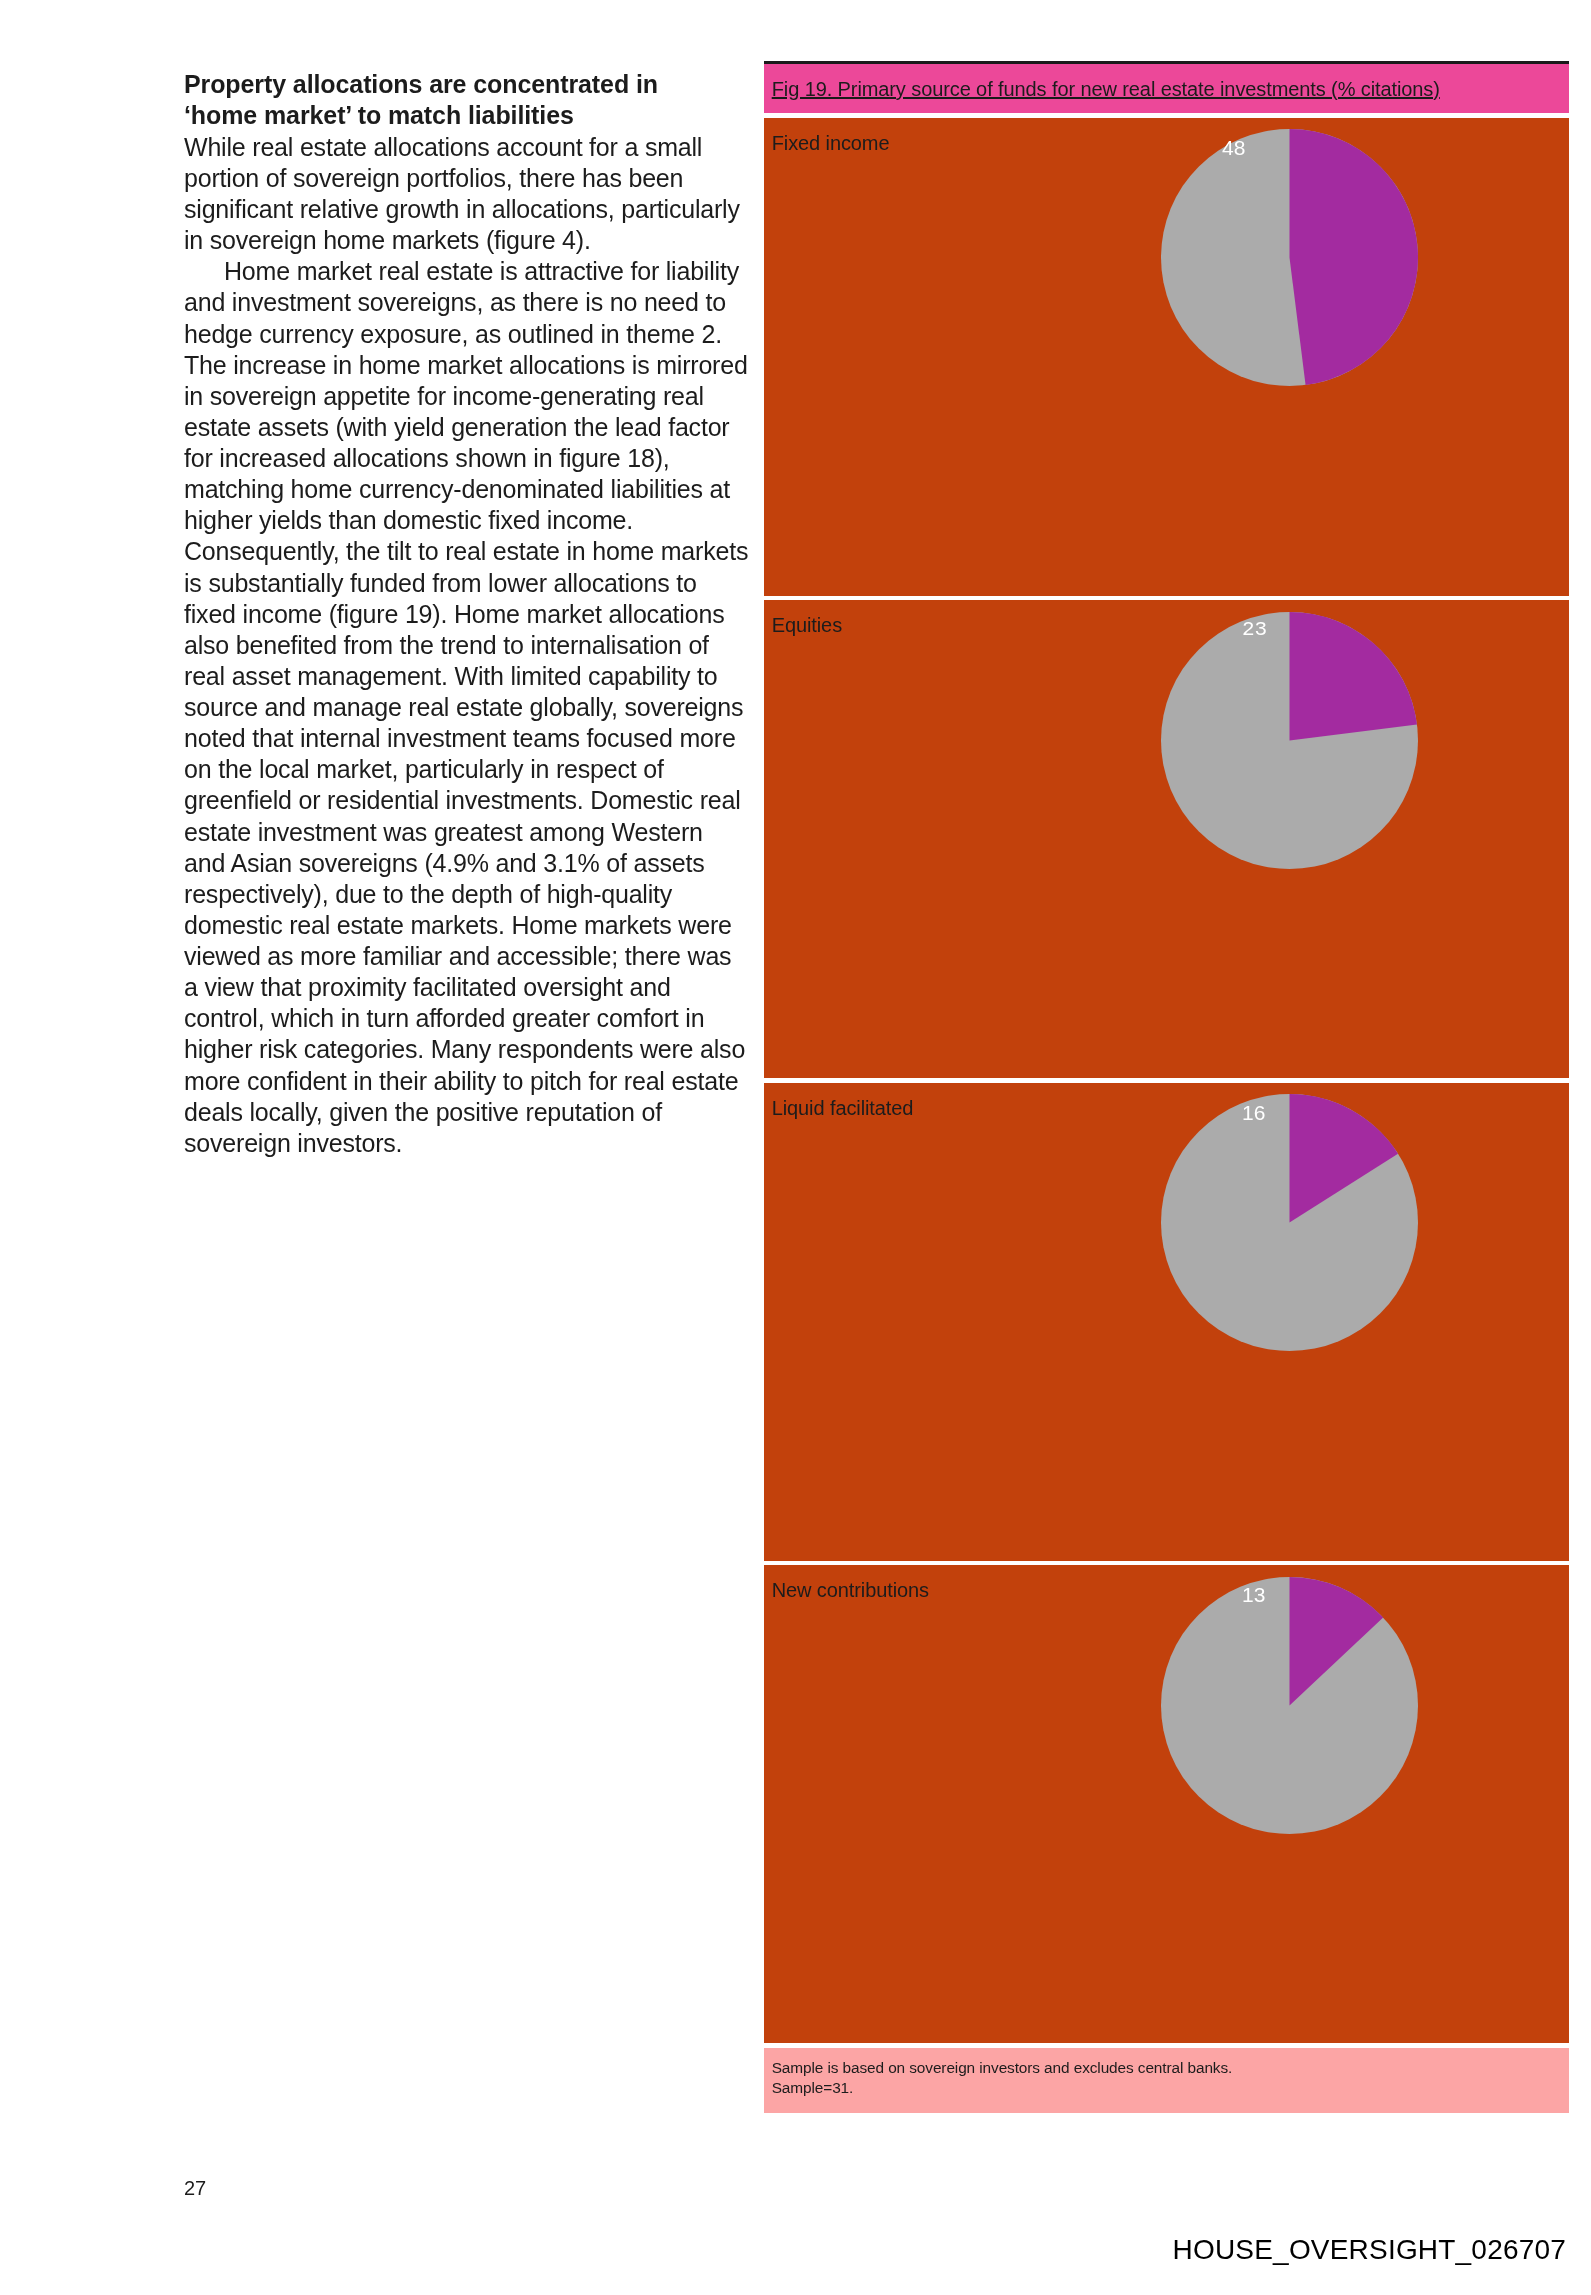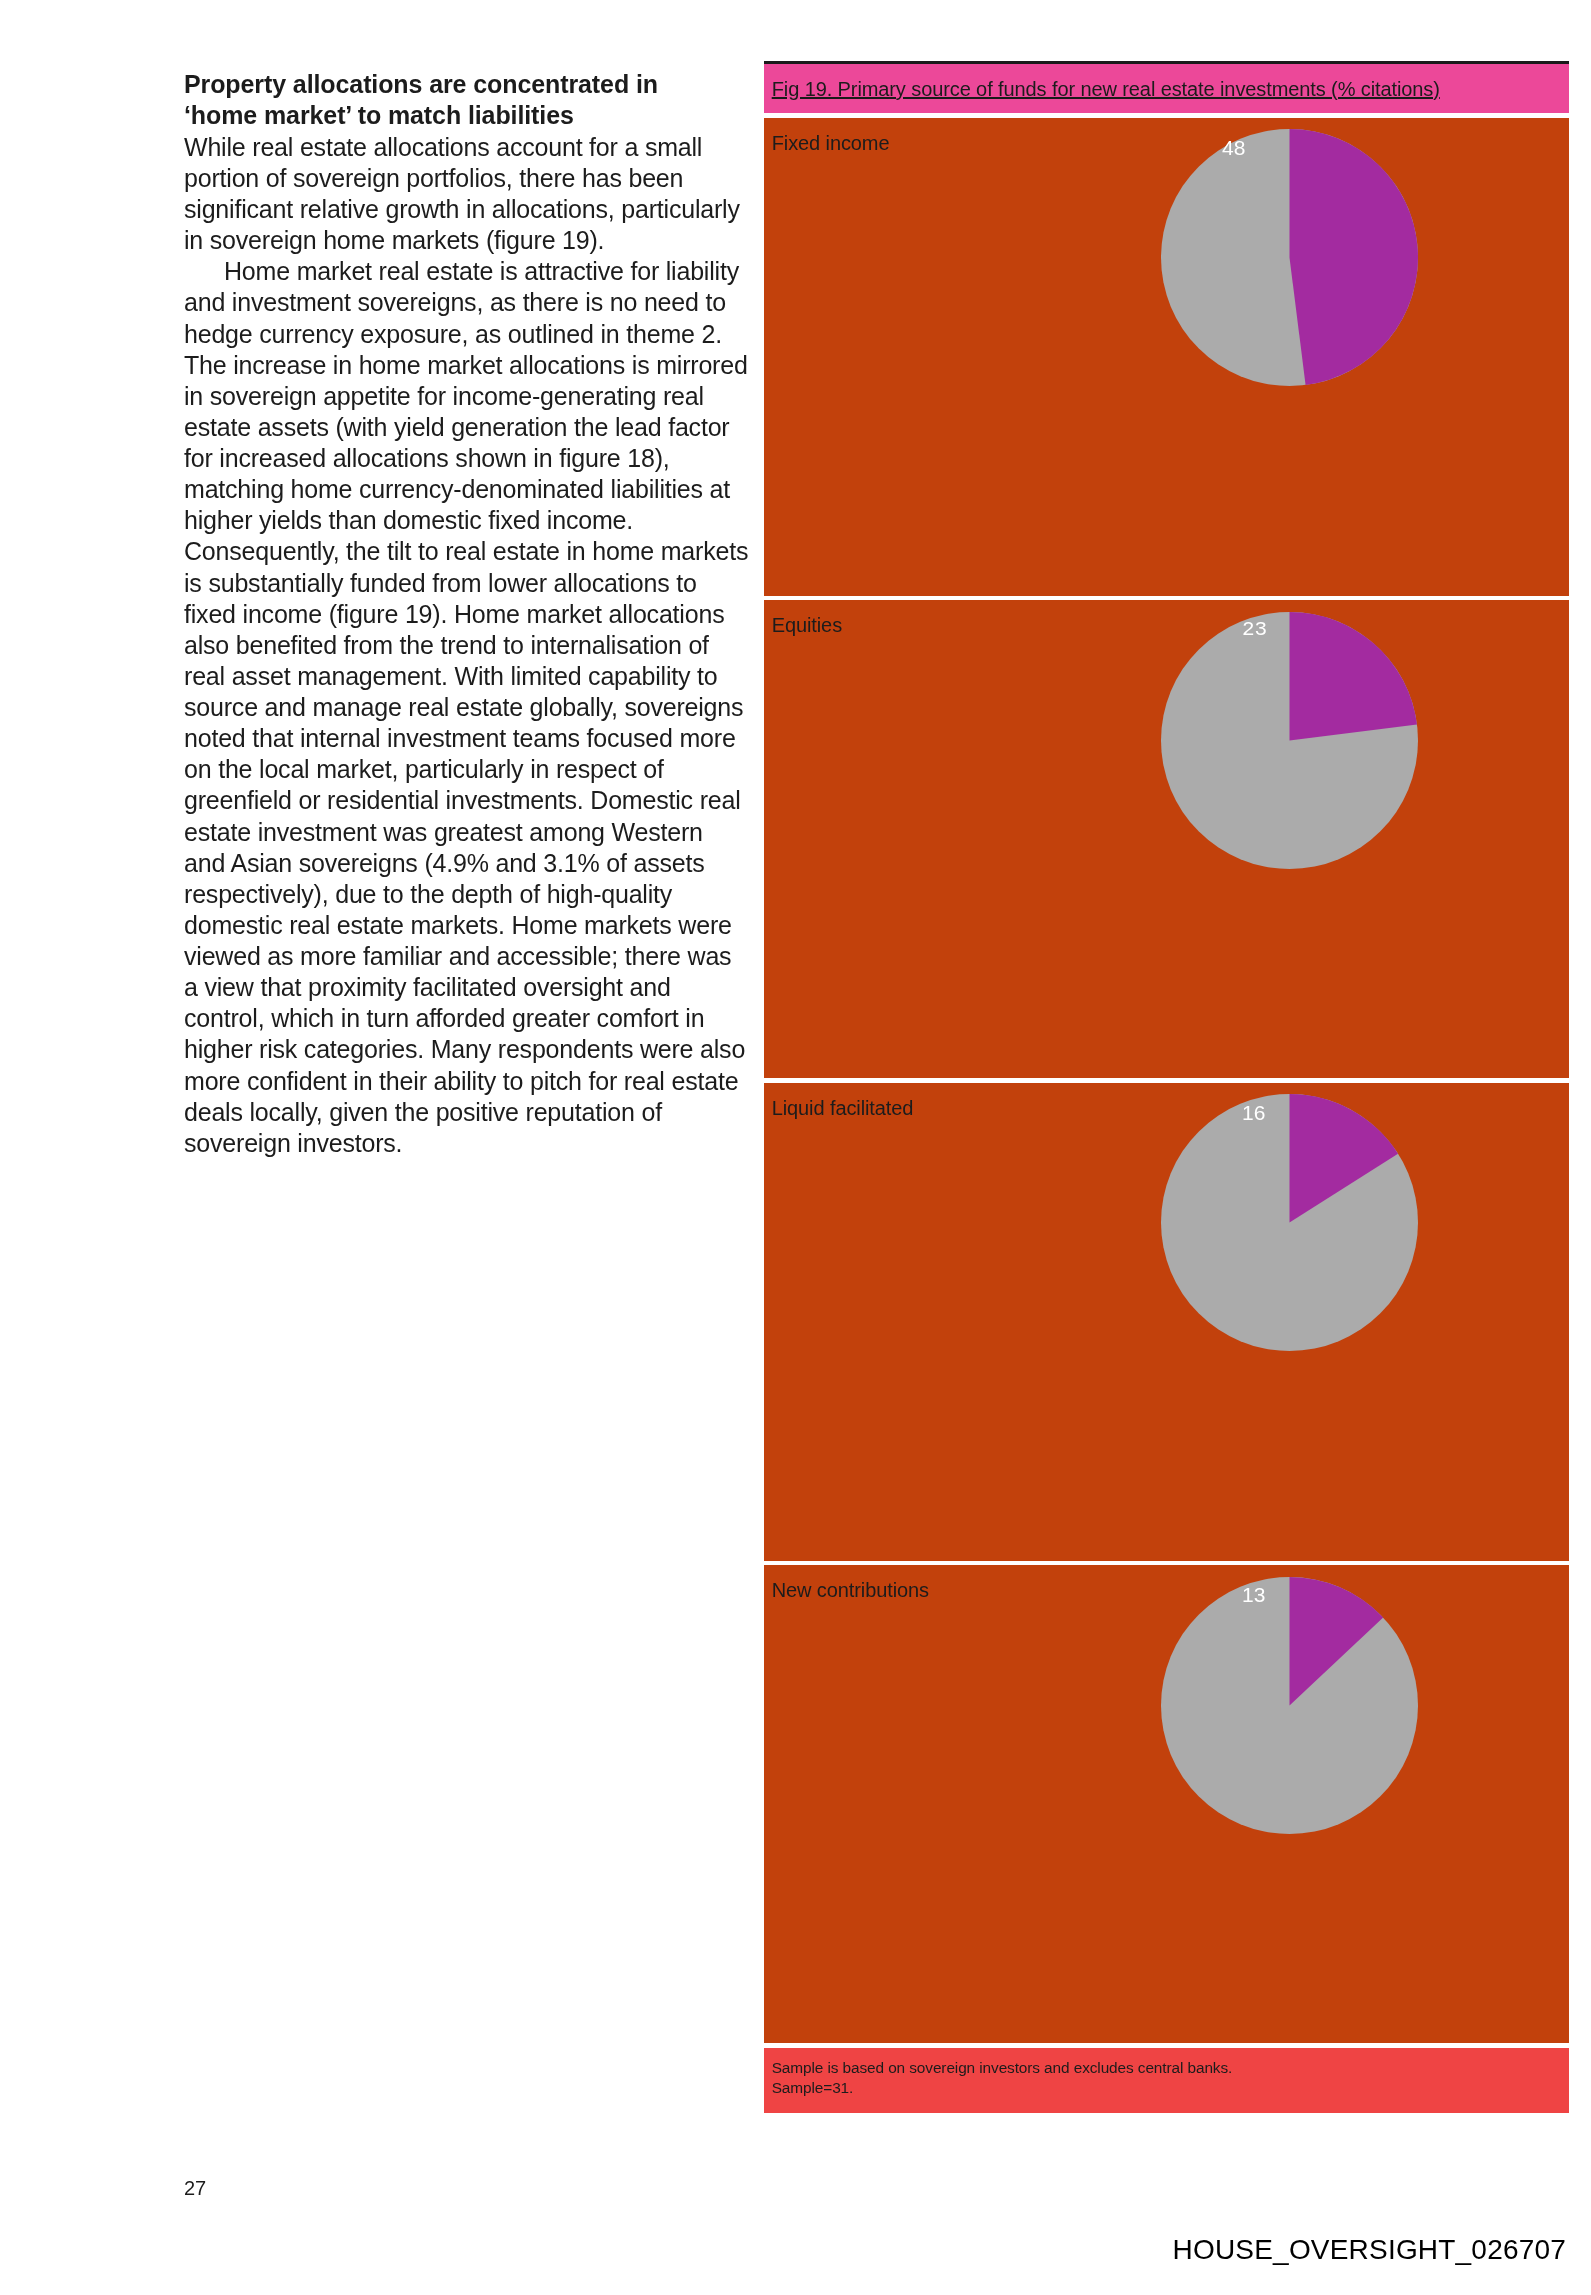--- a/index.html
+++ b/index.html
@@ -104,21 +104,21 @@
   .pie-value {
     position: absolute;
     color: #ffffff;
     font-size: 21px;
     letter-spacing: 0px;
     z-index: 4;
     line-height: 1;
   }
 
   #figure-footnote-panel {
-    background: #ef4444;
+    background: #fca5a5;
     margin-top: 4.5px;
     padding: 10.3px 7.7px 14px 7.7px;
     box-sizing: border-box;
   }
   .footnote-line {
     font-size: 15.4px;
     letter-spacing: -0.1px;
     color: #1c1c1c;
     line-height: 1.33;
   }
@@ -141,21 +141,21 @@
     letter-spacing: 0.2px;
     font-family: "Liberation Sans", sans-serif;
   }
 </style>
 </head>
 <body>
 
 <div id="text-column">
   <h1 id="article-heading">Property allocations are concentrated in
 ‘home market’ to match liabilities</h1>
-  <p class="body-paragraph">While real estate allocations account for a small portion of sovereign portfolios, there has been significant relative growth in allocations, particularly in sovereign home markets (figure 19).</p>
+  <p class="body-paragraph">While real estate allocations account for a small portion of sovereign portfolios, there has been significant relative growth in allocations, particularly in sovereign home markets (figure 4).</p>
   <p class="body-paragraph indented">Home market real estate is attractive for liability and investment sovereigns, as there is no need to hedge currency exposure, as outlined in theme 2. The increase in home market allocations is mirrored in sovereign appetite for income-generating real estate assets (with yield generation the lead factor for increased allocations shown in figure 18), matching home currency-denominated liabilities at higher yields than domestic fixed income. Consequently, the tilt to real estate in home markets is substantially funded from lower allocations to fixed income (figure 19). Home market allocations also benefited from the trend to internalisation of real asset management. With limited capability to source and manage real estate globally, sovereigns noted that internal investment teams focused more on the local market, particularly in respect of greenfield or residential investments. Domestic real estate investment was greatest among Western and Asian sovereigns (4.9% and 3.1% of assets respectively), due to the depth of high-quality domestic real estate markets. Home markets were viewed as more familiar and accessible; there was a view that proximity facilitated oversight and control, which in turn afforded greater comfort in higher risk categories. Many respondents were also more confident in their ability to pitch for real estate deals locally, given the positive reputation of sovereign investors.</p>
 </div>
 
 <div id="figure-column">
 
   <div id="figure-top-rule"></div>
 
   <div id="figure-title-bar">
     <div id="figure-title">Fig 19. Primary source of funds for new real estate investments (% citations)</div>
   </div>

